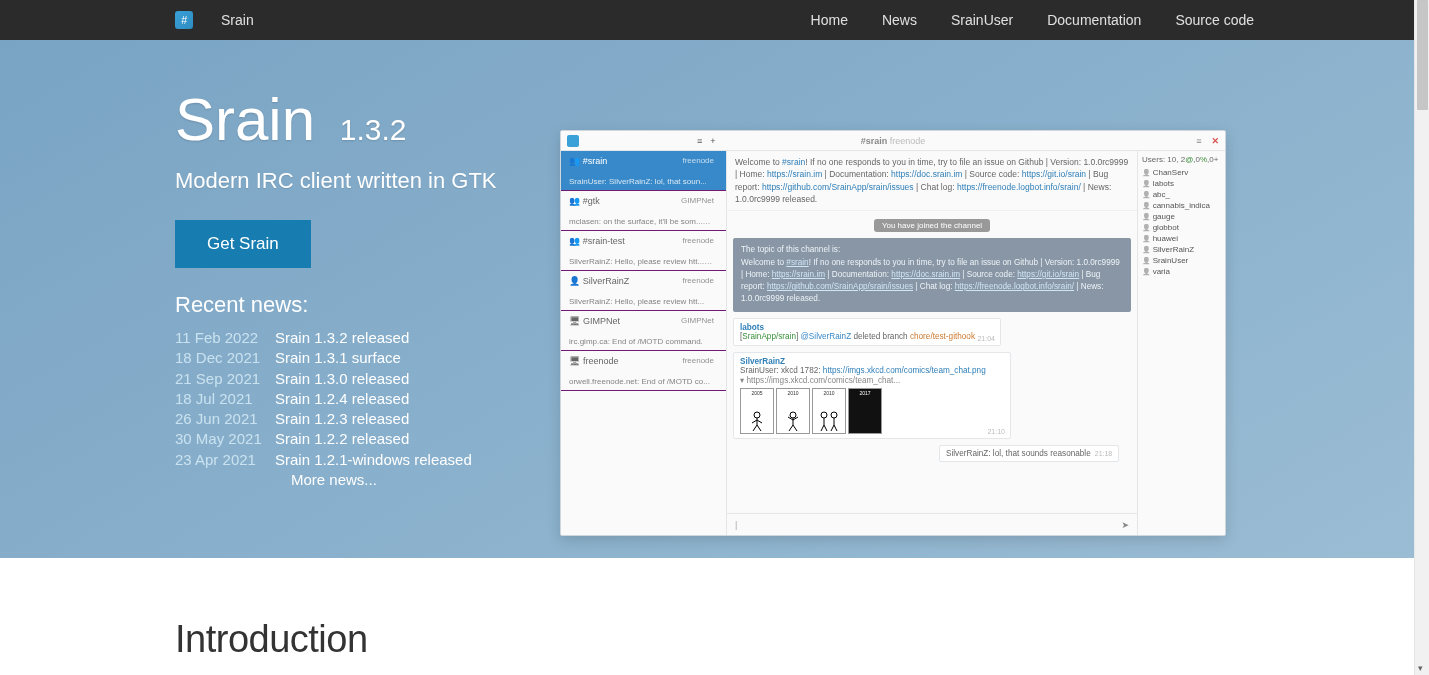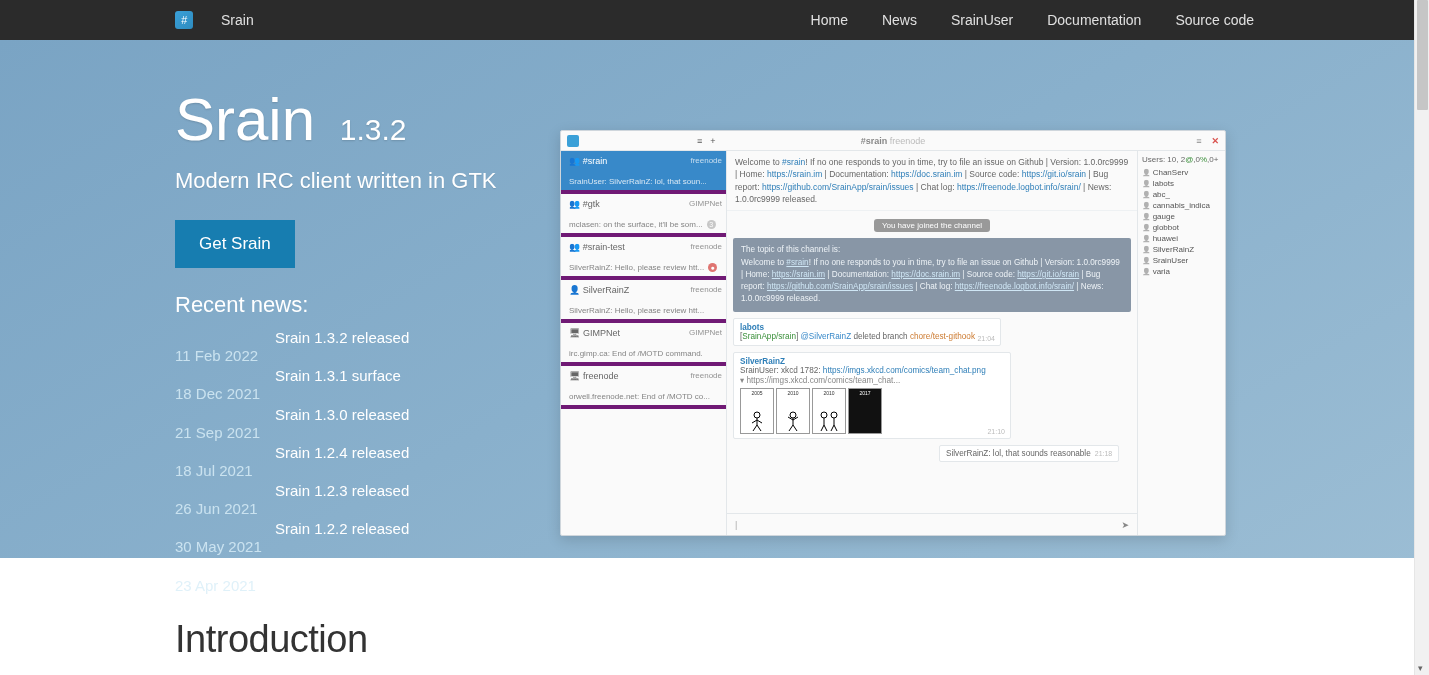--- a/index.html
+++ b/index.html
@@ -12,40 +12,40 @@
   .navbar .logo { width: 18px; height: 18px; background: linear-gradient(135deg,#3aa0d8,#2e8cc0); border-radius: 3px; display: inline-flex; align-items: center; justify-content: center; font-size: 11px; color:#fff; margin-right: 28px; font-style: italic; }
   .navbar .brand { color: #e0e0e0; }
   .navbar .navlinks { margin-left: auto; display: flex; gap: 34px; }
   .navbar .navlinks a { color: #e0e0e0; text-decoration: none; cursor: pointer; }
 
   
   .hero { height: 518px; background: linear-gradient(150deg,#7aa4c4 0%, #89b0cc 50%, #9bbdd4 100%); padding: 50px 0 0 175px; position: relative; color:#fff; }
   .hero h1 { font-size: 60px; font-weight: 400; line-height: 1; display: inline-block; text-shadow: 0 1px 2px rgba(0,0,0,.15); }
   .hero .ver { font-size: 30px; font-weight: 400; margin-left: 8px; }
   .hero .tagline { font-size: 22px; font-weight: 400; margin-top: 18px; text-shadow: 0 1px 1px rgba(0,0,0,.1);}
-  .hero .cta { display: inline-block; margin-top: 26px; background: #177db0; color:#fff; padding: 14px 24px; font-size: 17px; border: none; cursor: pointer; }
+  .hero .cta { display: inline-block; margin-top: 26px; background: #177db0; color:#fff; padding: 14px 32px; font-size: 17px; border: none; cursor: pointer; }
   .hero .news-head { margin-top: 24px; font-size: 22px; font-weight: 400; }
   .hero .news { margin-top: 10px; font-size: 15px; }
   .hero .news-row { display: flex; gap: 14px; line-height: 1.35; }
-  .hero .news-date { width: 86px; color: #d9eef8; opacity: .82; white-space: nowrap; margin-top: 18px; }
+  .hero .news-date { width: 86px; color: #d9eef8; opacity: .82; white-space: nowrap; }
   .hero .news-title { color: #fff; }
   .hero .more-news { margin-left: 100px; color:#fff; }
 
   
   .shot { position: absolute; top: 90px; left: 560px; width: 666px; height: 406px; background: #fafafa; border: 1px solid #cfd6dc; border-radius: 2px; box-shadow: 0 4px 14px rgba(0,0,0,.15); display: flex; flex-direction: column; font-size: 9px; color:#666; }
   .shot-header { height: 20px; border-bottom: 1px solid #e3e7ea; display: flex; align-items: center; padding: 0 6px; color:#888; }
   .shot-header .s-logo { width:12px; height:12px; background:#3aa0d8; border-radius:2px; }
   .shot-header .s-left-ctrl { margin-left: 118px; display: flex; gap: 8px; color:#555; }
   .shot-header .s-title { position:absolute; left:50%; transform:translateX(-50%); font-size: 9px; }
   .shot-header .s-title .muted { color:#bbb; }
   .shot-header .s-right-ctrl { margin-left:auto; display:flex; gap:10px; align-items:center;}
   .shot-header .s-close { color:#d9534f; font-weight:bold; }
   .shot-body { flex:1; display:flex; min-height:0; }
   .s-side { width: 166px; border-right:1px solid #e3e7ea; display:flex; flex-direction:column; }
-  .s-ch { padding: 5px 4px 4px 8px; border-bottom:4px solid #701a75; }
+  .s-ch { padding: 5px 12px 4px 8px; border-bottom:1px solid #701a75; }
   .s-ch.active { background:#3889c9; color:#fff; }
   .s-ch .r1 { display:flex; justify-content:space-between; font-size:9px; }
   .s-ch .r1 .net { opacity:.7; font-size:8px;}
   .s-ch .r2 { font-size:8px; opacity:.8; white-space:nowrap; overflow:hidden; text-overflow:ellipsis; margin-top:11px;}
   .s-ch .badge { display:inline-block; width:9px; height:9px; border-radius:50%; background:#bbb; color:#fff; font-size:7px; line-height:9px; text-align:center; margin-left:4px;}
   .s-ch .badge.red { background:#d9534f; }
   .s-center { flex:1; display:flex; flex-direction:column; min-width:0;justify-content:flex-end;}
   .s-topic { padding:5px 8px; font-size:8.5px; color:#666; line-height:1.45; border-bottom:1px solid #eef1f3; }
   .s-topic a{ color:#2f7fb8; text-decoration:none;}
   .s-msgs { flex:1; padding:6px 6px; overflow:hidden;}

